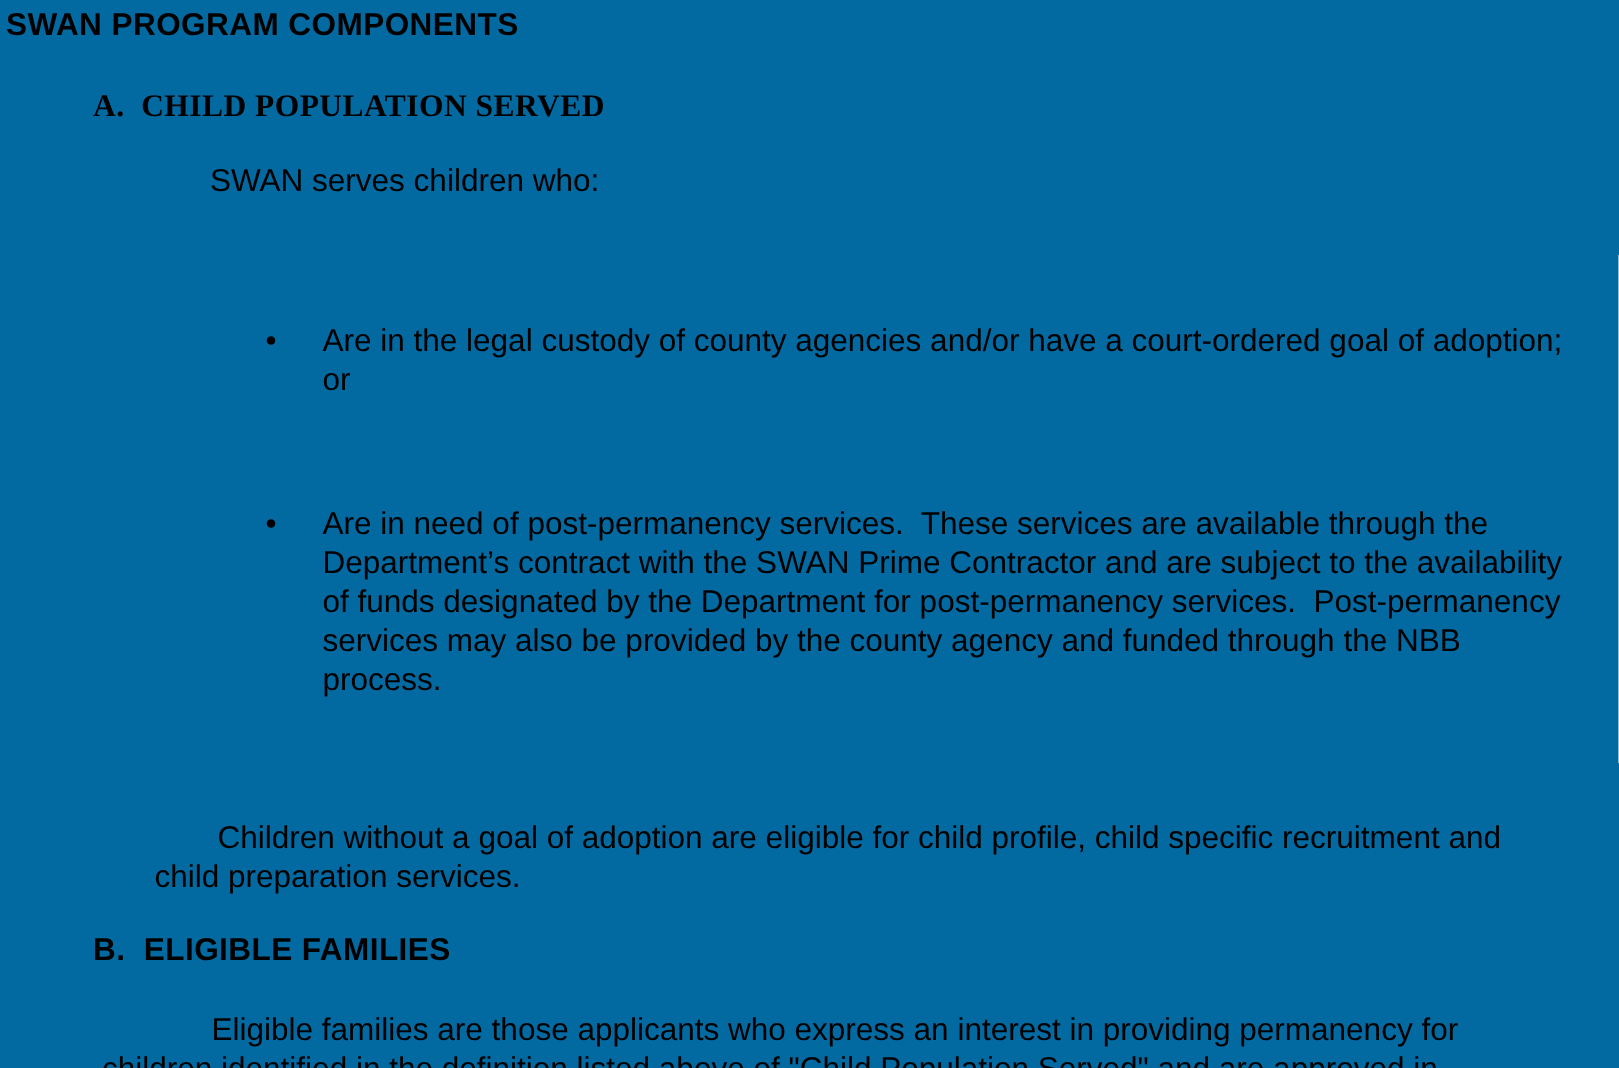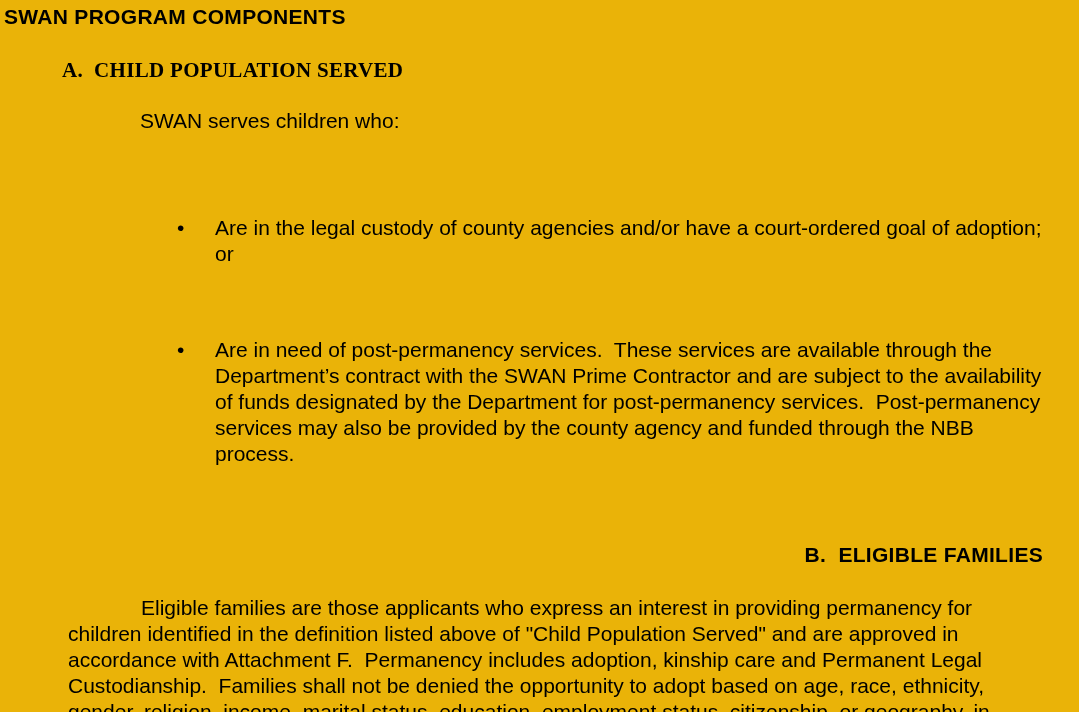--- a/index.html
+++ b/index.html
@@ -4,21 +4,21 @@
 <style>
   html, body {
     margin: 0;
     padding: 0;
     background: #ffffff;
   }
   .page {
     position: relative;
     width: 1079px;
     height: 712px;
-    background: #eab308;
+    background: #0369a1;
     color: #000000;
     font-family: "Liberation Sans", "DejaVu Sans", sans-serif;
     font-size: 21px;
     line-height: 26px;
     overflow: hidden;
     box-sizing: border-box;
     padding-right: 36px;
   }
   .page * {
     white-space: pre-wrap;
@@ -58,21 +58,20 @@
   }
   .para-a {
     margin: 27px 0 0 103px;
     text-indent: 42px;
   }
   .heading-b {
     margin: 23px 0 0 62px;
     font-size: 21px;
     font-weight: bold;
     letter-spacing: 0.3px;
-    text-align: right;
   }
   .para-b {
     margin: 27px 0 0 68px;
     text-indent: 73px;
   }
 </style>
 </head>
 <body>
 
 <div class="page">
@@ -80,17 +79,18 @@
 
   <div class="heading-a">A.  CHILD POPULATION SERVED</div>
 
   <p class="intro">SWAN serves children who:</p>
 
   <ul class="bullet-list">
     <li>Are in the legal custody of county agencies and/or have a court-ordered goal of adoption; or</li>
     <li>Are in need of post-permanency services.  These services are available through the Department’s contract with the SWAN Prime Contractor and are subject to the availability of funds designated by the Department for post-permanency services.  Post-permanency services may also be provided by the county agency and funded through the NBB process.</li>
   </ul>
 
+  <p class="para-a">Children without a goal of adoption are eligible for child profile, child specific recruitment and child preparation services.</p>
 
   <div class="heading-b">B.  ELIGIBLE FAMILIES</div>
 
   <p class="para-b">Eligible families are those applicants who express an interest in providing permanency for children identified in the definition listed above of "Child Population Served" and are approved in accordance with Attachment F.  Permanency includes adoption, kinship care and Permanent Legal Custodianship.  Families shall not be denied the opportunity to adopt based on age, race, ethnicity, gender, religion, income, marital status, education, employment status, citizenship, or geography, in accordance with the Pennsylvania Adoption Act (23 Pa.C.S. 2101 et seq.).</p>
 </div>
 
 </body></html>

